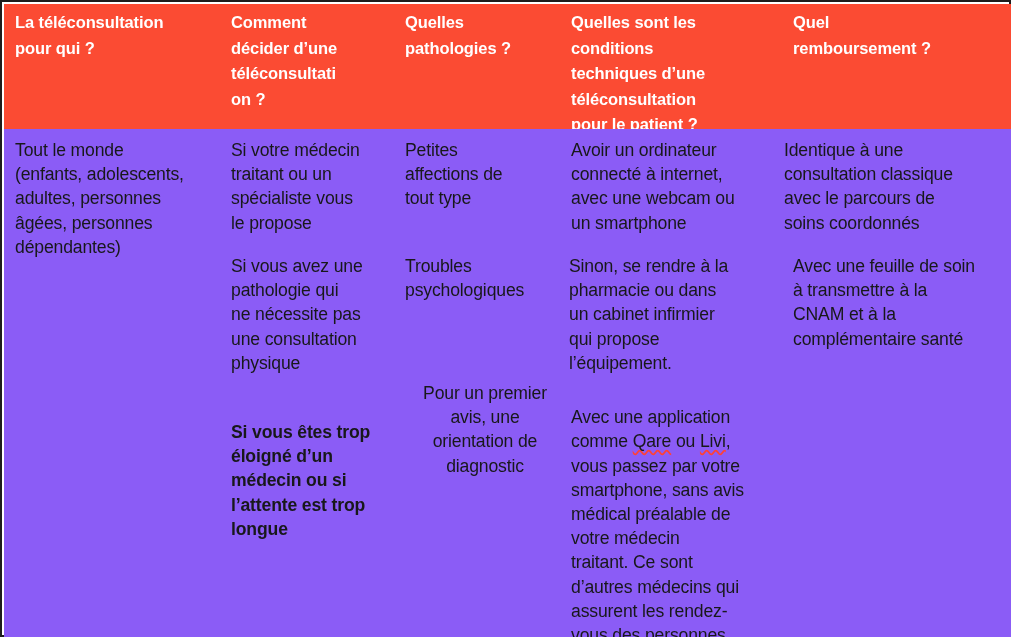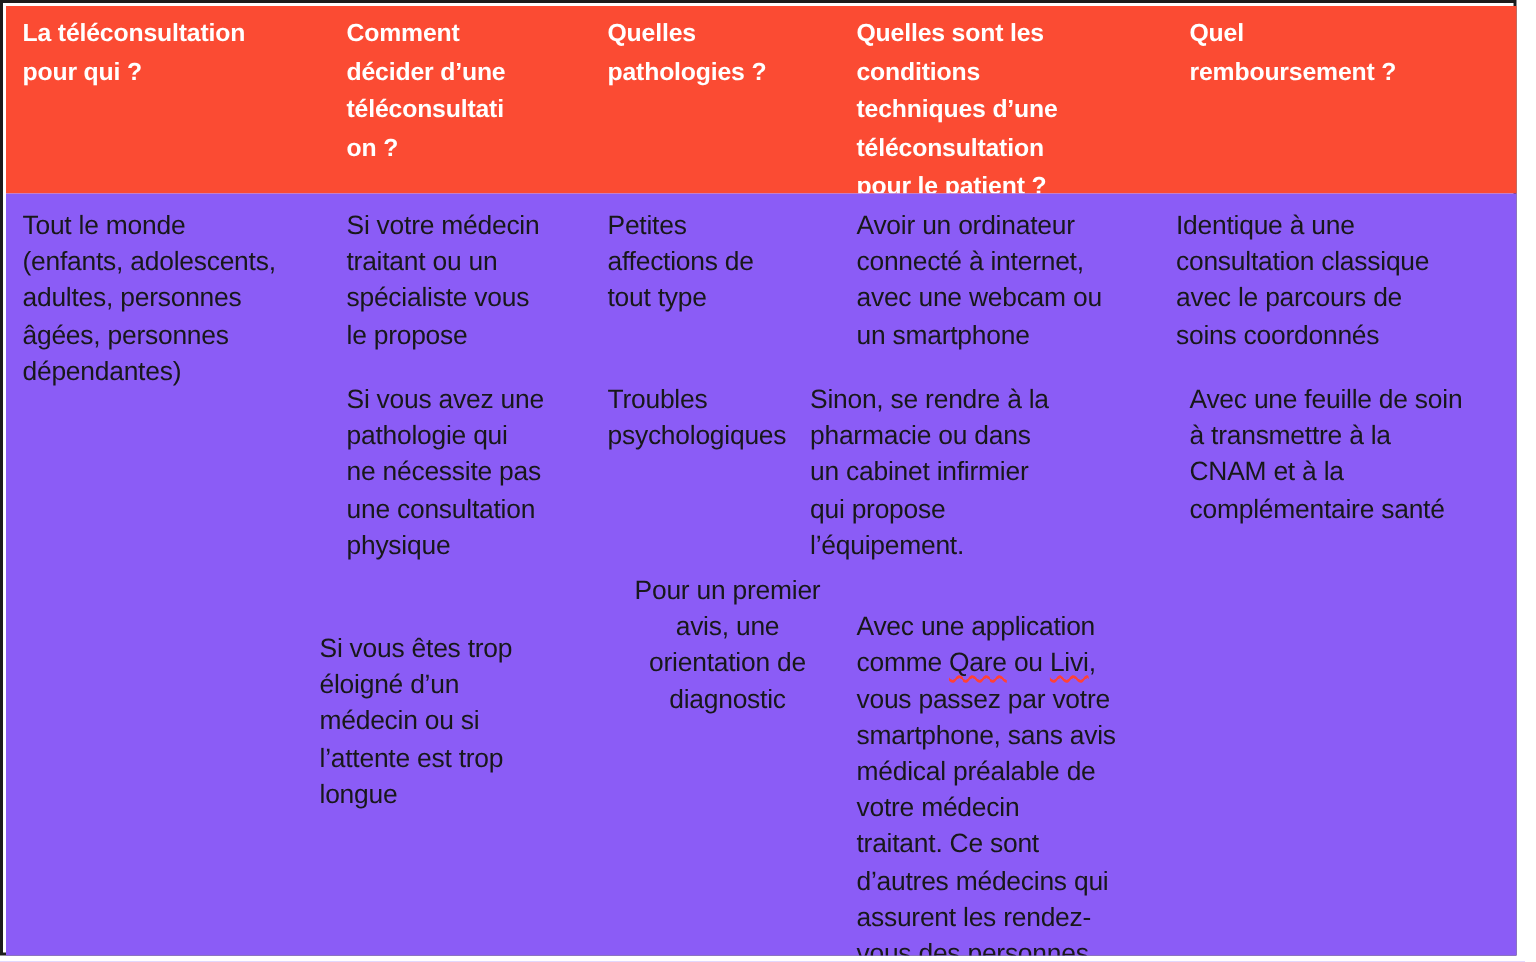--- a/index.html
+++ b/index.html
@@ -141,21 +141,21 @@
       <div class="col">
         <div class="cell-para" style="left:227px; top:9px; width:170px;">Si votre médecin
 traitant ou un
 spécialiste vous
 le propose</div>
         <div class="cell-para" style="left:227px; top:125px; width:170px;">Si vous avez une
 pathologie qui
 ne nécessite pas
 une consultation
 physique</div>
-        <div class="cell-para" style="left:209px; top:291px; width:170px;">Si vous êtes trop
+        <div class="cell-para" style="left:227px; top:291px; width:170px;font-weight:bold;">Si vous êtes trop
 éloigné d’un
 médecin ou si
 l’attente est trop
 longue</div>
       </div>
 
       <div class="col">
         <div class="cell-para" style="left:401px; top:9px; width:160px;">Petites
 affections de
 tout type</div>
@@ -165,21 +165,21 @@
 avis, une
 orientation de
 diagnostic</div>
       </div>
 
       <div class="col">
         <div class="cell-para" style="left:567px; top:9px; width:215px;">Avoir un ordinateur
 connecté à internet,
 avec une webcam ou
 un smartphone</div>
-        <div class="cell-para" style="left:536px; top:125px; width:215px;">Sinon, se rendre à la
+        <div class="cell-para" style="left:565px; top:125px; width:215px;">Sinon, se rendre à la
 pharmacie ou dans
 un cabinet infirmier
 qui propose
 l’équipement.</div>
 
         <div class="cell-para" style="left:567px; top:252px; width:218px;">
           <span>Avec une application
 comme </span><span class="spell">Qare</span><span> ou </span><span class="spell">Livi</span><span>,
 vous passez par votre
 smartphone, sans avis

